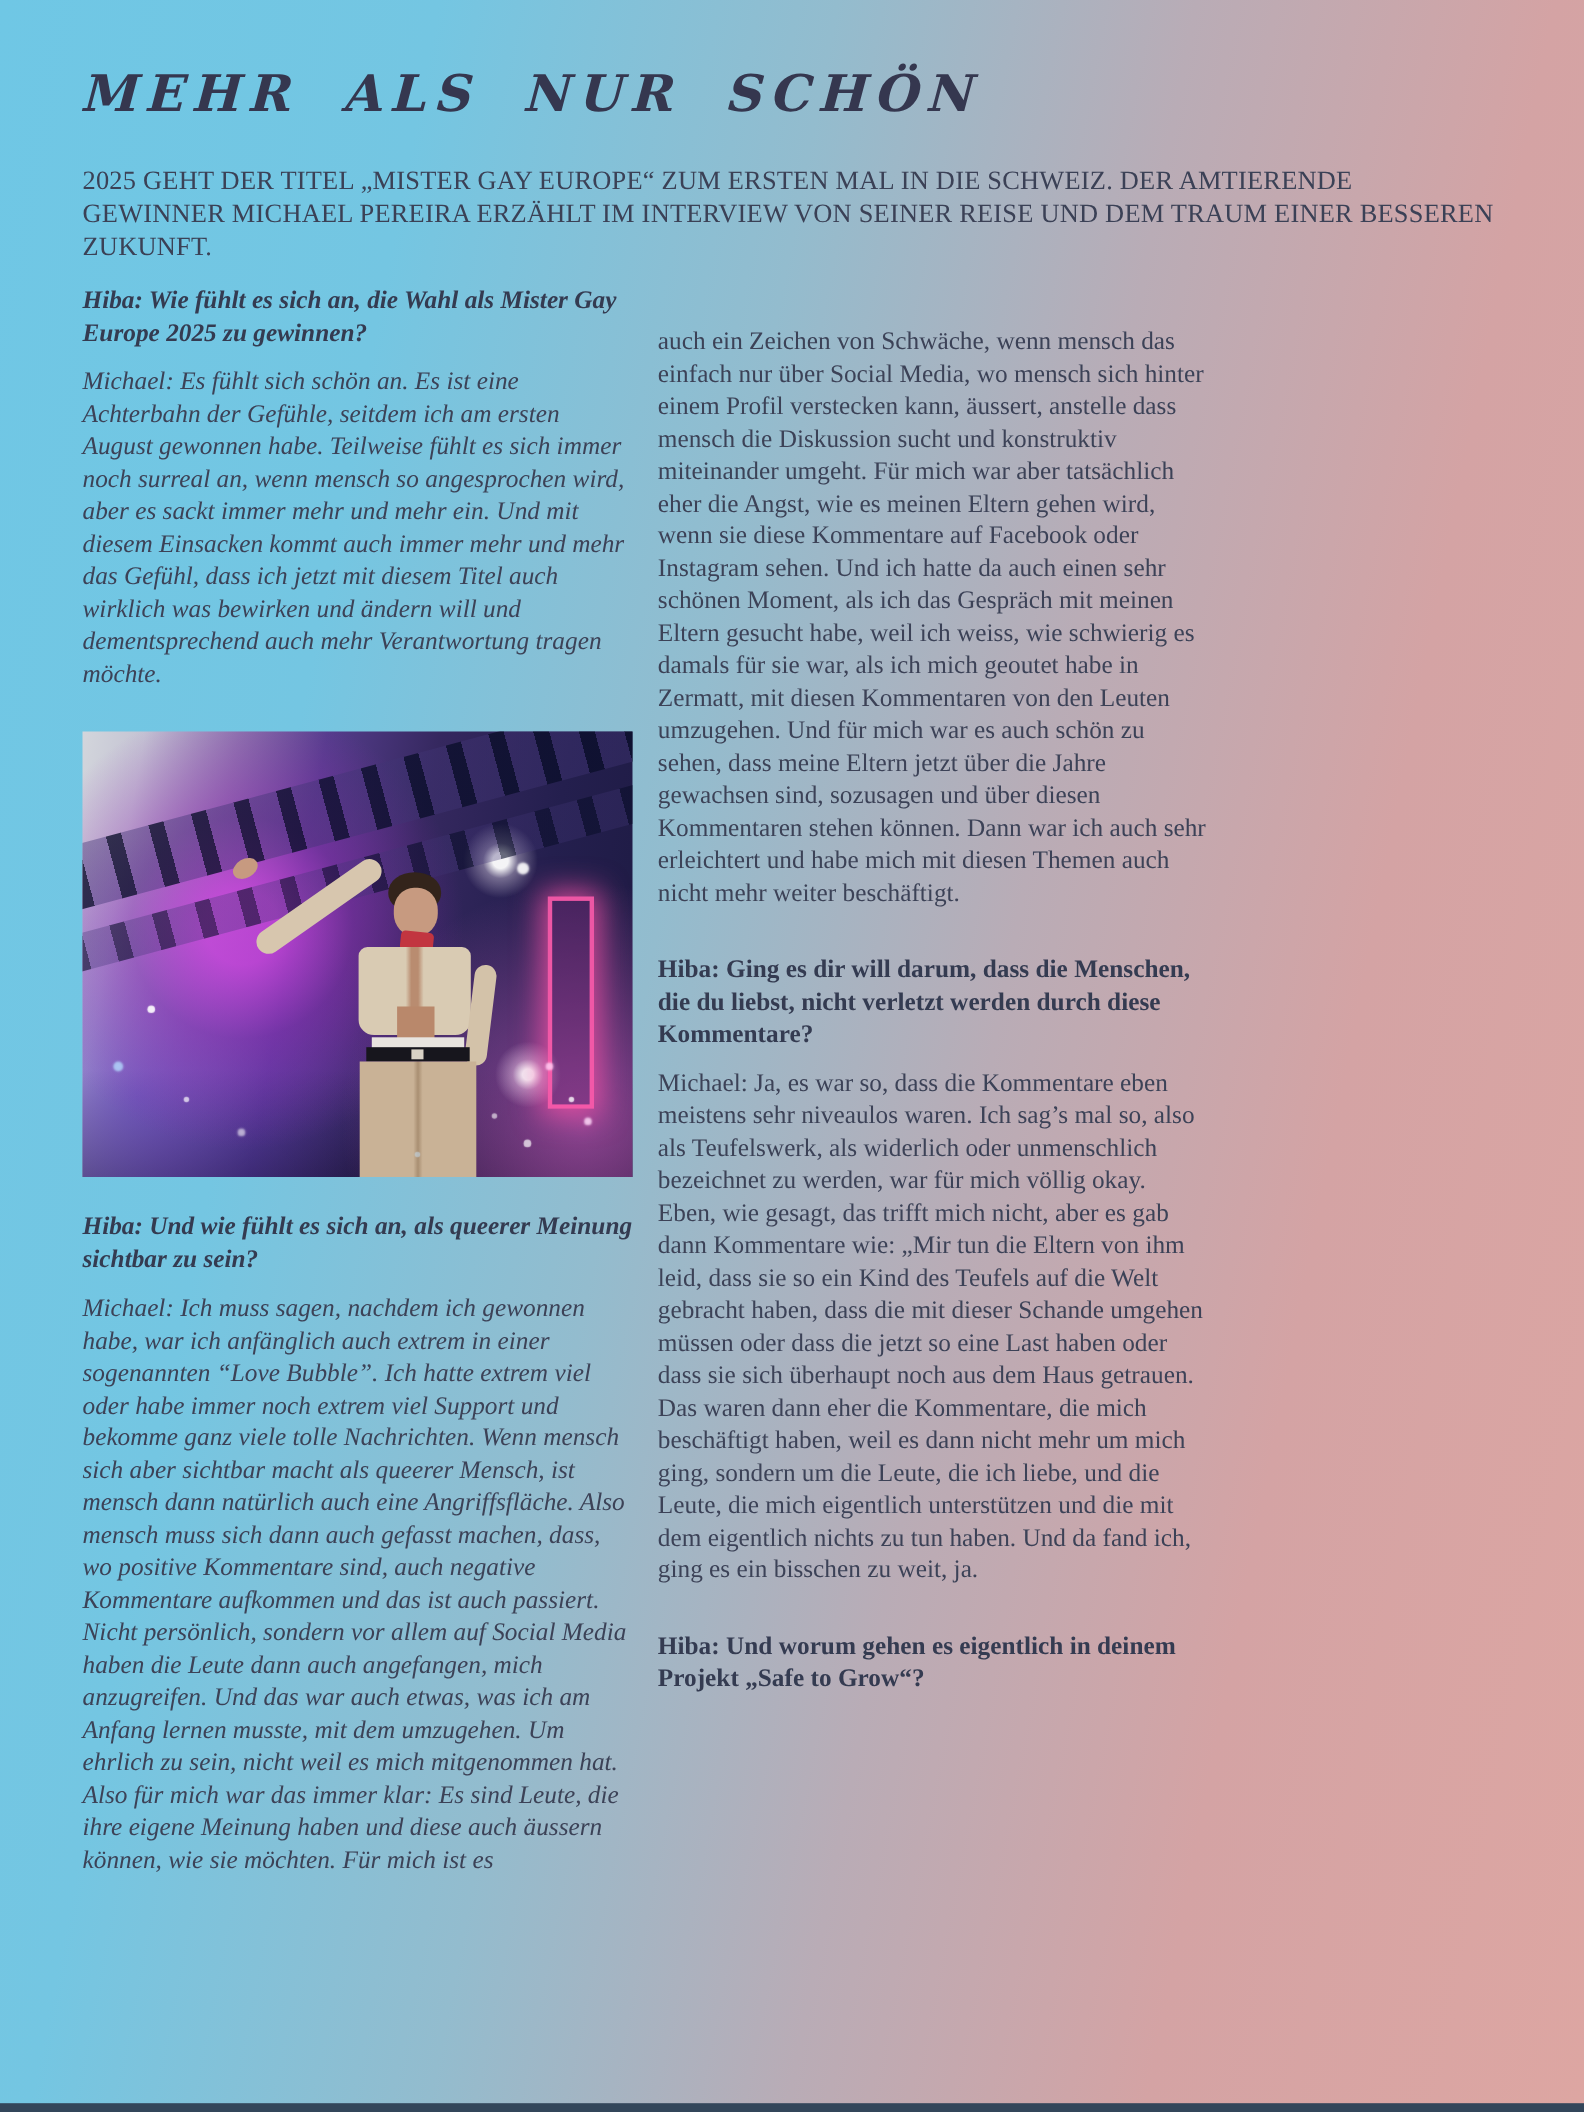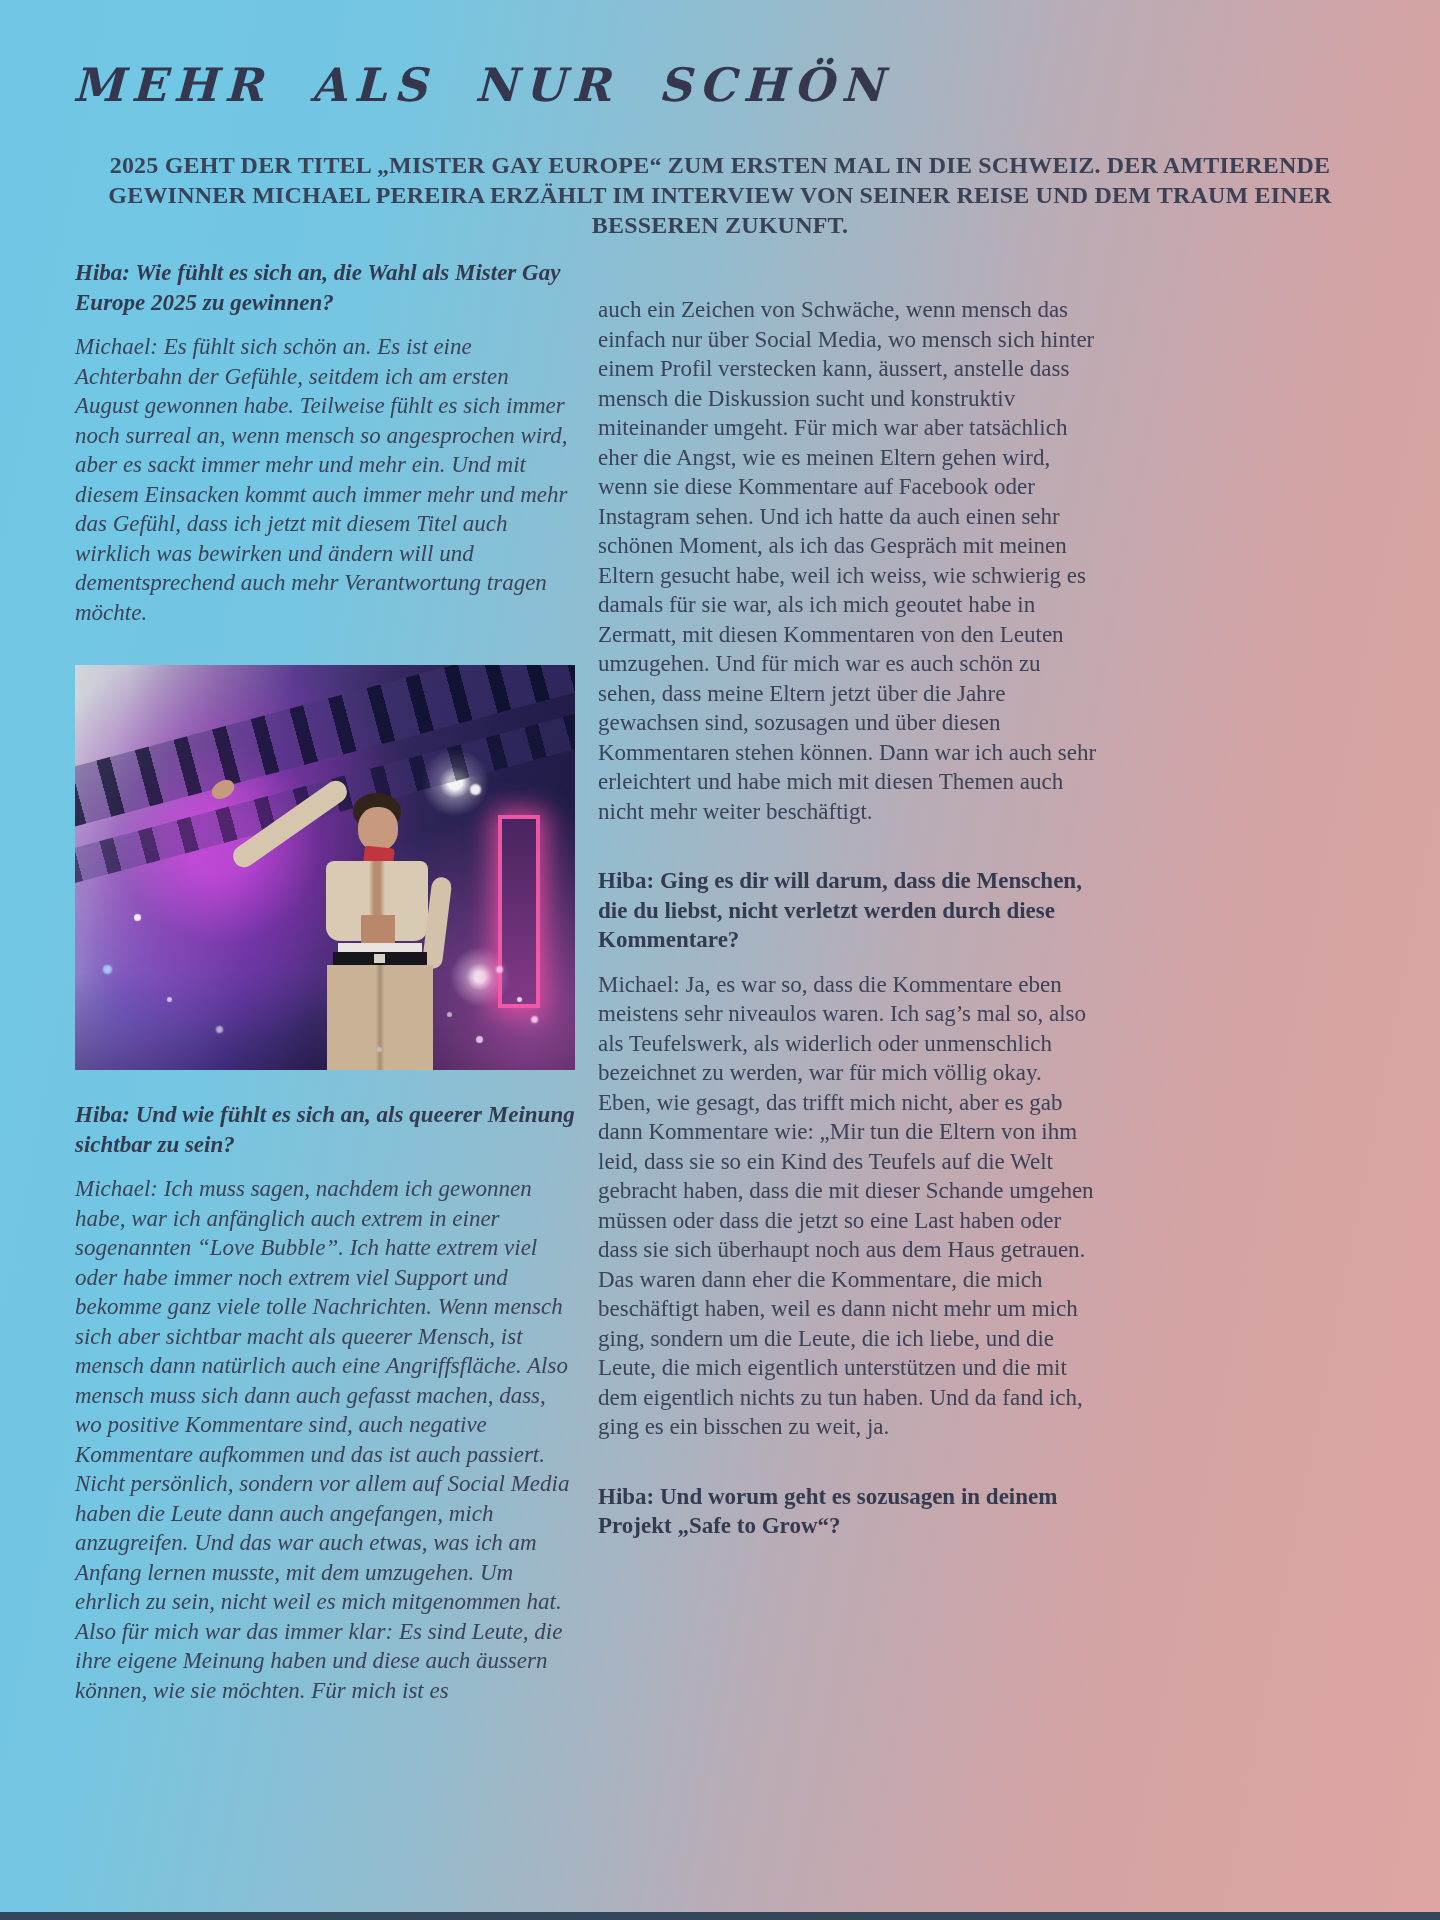--- a/index.html
+++ b/index.html
@@ -18,24 +18,23 @@
     position:absolute;left:75px;top:60px;width:1300px;
     font-family:"DejaVu Serif", serif;
     font-style:italic;font-weight:bold;
     font-size:46px;line-height:1.1;
     letter-spacing:0.16em;word-spacing:0.38em;
     color:#35374f;
     transform:skewX(-4deg);transform-origin:left bottom;
   }
   .intro{
     position:absolute;left:75px;top:150px;width:1290px;
-    font-weight:bold;font-size:24px;line-height:30px;
+    font-weight:normal;font-size:24px;line-height:30px;
     letter-spacing:0.2px;color:#3b4156;
     text-transform:uppercase;
-    text-align:center;
   }
   .col{position:absolute;top:258px;width:500px;font-size:23px;line-height:29.5px;}
   .col-left{left:75px;font-style:italic;}
   .col-right{left:598px;margin-top:37px;}
   .q{font-weight:bold;color:#343b51;margin:0;}
   .q.gap{margin-top:40px;}
   .a{margin:15px 0 0 0;}
   .a.first{margin-top:0;}
 
   
@@ -137,17 +136,17 @@
     </div>
 
     <p class="q">Hiba: Und wie fühlt es sich an, als queerer Meinung sichtbar zu sein?</p>
     <p class="a">Michael: Ich muss sagen, nachdem ich gewonnen habe, war ich anfänglich auch extrem in einer sogenannten “Love Bubble”. Ich hatte extrem viel oder habe immer noch extrem viel Support und bekomme ganz viele tolle Nachrichten. Wenn mensch sich aber sichtbar macht als queerer Mensch, ist mensch dann natürlich auch eine Angriffsfläche. Also mensch muss sich dann auch gefasst machen, dass, wo positive Kommentare sind, auch negative Kommentare aufkommen und das ist auch passiert. Nicht persönlich, sondern vor allem auf Social Media haben die Leute dann auch angefangen, mich anzugreifen. Und das war auch etwas, was ich am Anfang lernen musste, mit dem umzugehen. Um ehrlich zu sein, nicht weil es mich mitgenommen hat. Also für mich war das immer klar: Es sind Leute, die ihre eigene Meinung haben und diese auch äussern können, wie sie möchten. Für mich ist es</p>
   </div>
 
   <div class="col col-right">
     <p class="a first">auch ein Zeichen von Schwäche, wenn mensch das einfach nur über Social Media, wo mensch sich hinter einem Profil verstecken kann, äussert, anstelle dass mensch die Diskussion sucht und konstruktiv miteinander umgeht. Für mich war aber tatsächlich eher die Angst, wie es meinen Eltern gehen wird, wenn sie diese Kommentare auf Facebook oder Instagram sehen. Und ich hatte da auch einen sehr schönen Moment, als ich das Gespräch mit meinen Eltern gesucht habe, weil ich weiss, wie schwierig es damals für sie war, als ich mich geoutet habe in Zermatt, mit diesen Kommentaren von den Leuten umzugehen. Und für mich war es auch schön zu sehen, dass meine Eltern jetzt über die Jahre gewachsen sind, sozusagen und über diesen Kommentaren stehen können. Dann war ich auch sehr erleichtert und habe mich mit diesen Themen auch nicht mehr weiter beschäftigt.</p>
     <p class="q gap">Hiba: Ging es dir will darum, dass die Menschen, die du liebst, nicht verletzt werden durch diese Kommentare?</p>
     <p class="a">Michael: Ja, es war so, dass die Kommentare eben meistens sehr niveaulos waren. Ich sag’s mal so, also als Teufelswerk, als widerlich oder unmenschlich bezeichnet zu werden, war für mich völlig okay. Eben, wie gesagt, das trifft mich nicht, aber es gab dann Kommentare wie: „Mir tun die Eltern von ihm leid, dass sie so ein Kind des Teufels auf die Welt gebracht haben, dass die mit dieser Schande umgehen müssen oder dass die jetzt so eine Last haben oder dass sie sich überhaupt noch aus dem Haus getrauen. Das waren dann eher die Kommentare, die mich beschäftigt haben, weil es dann nicht mehr um mich ging, sondern um die Leute, die ich liebe, und die Leute, die mich eigentlich unterstützen und die mit dem eigentlich nichts zu tun haben. Und da fand ich, ging es ein bisschen zu weit, ja.</p>
-    <p class="q gap">Hiba: Und worum geht es sozusagen in deinem Projekt „Safe to Grow“?</p>
+    <p class="q gap">Hiba: Und worum gehen es eigentlich in deinem Projekt „Safe to Grow“?</p>
   </div>
 
   <div class="footer-bar"></div>
 </div>
 
 </body></html>

